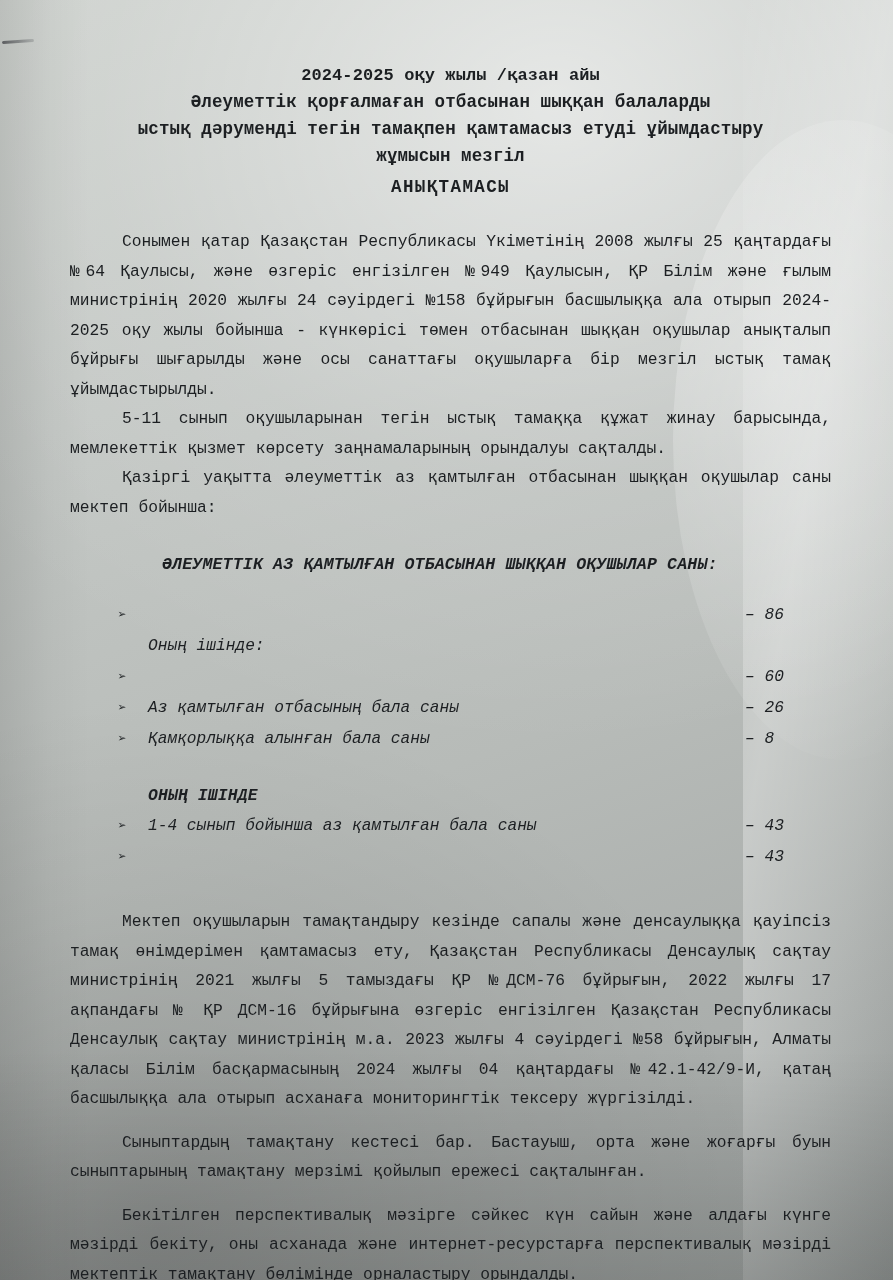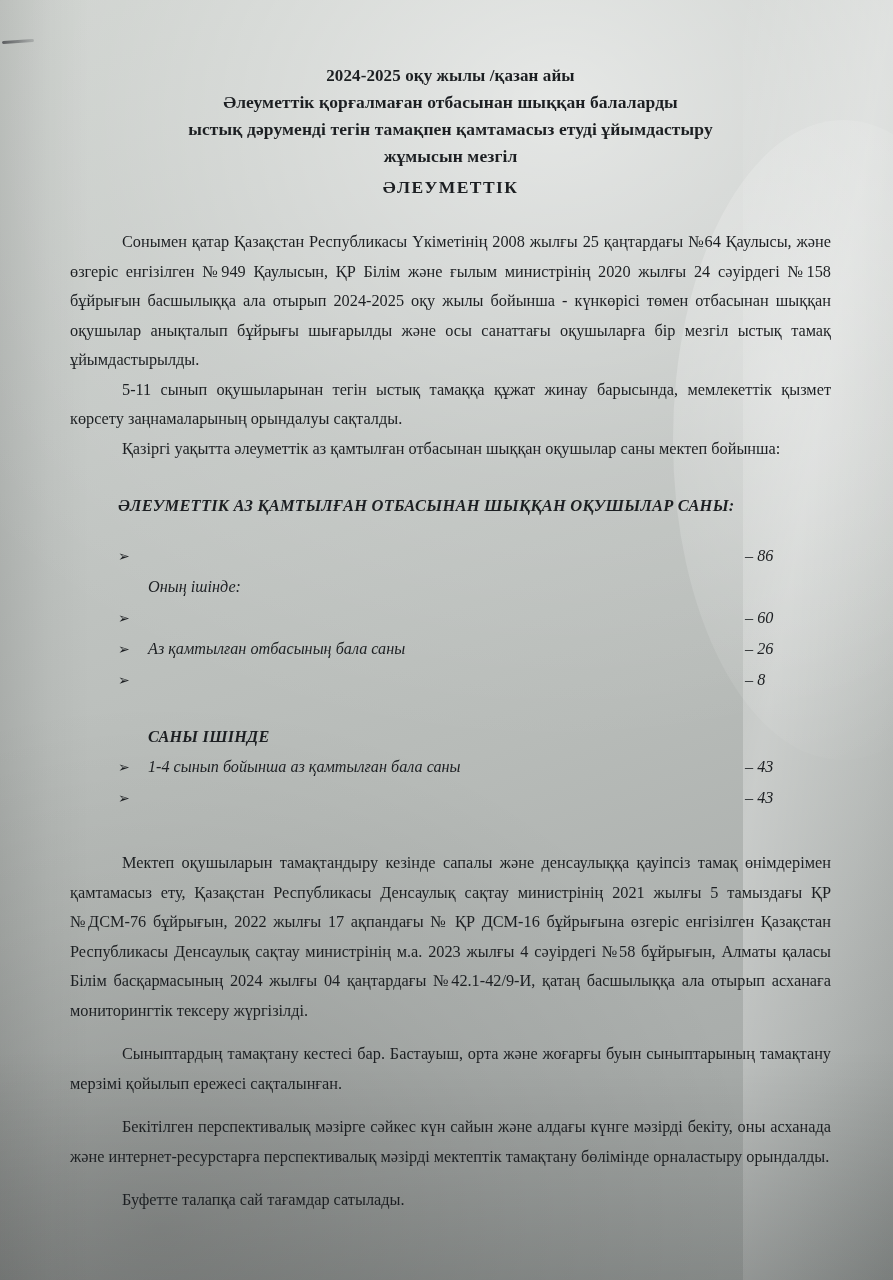--- a/index.html
+++ b/index.html
@@ -8,21 +8,21 @@
     padding: 0;
     background: #2b2b2b;
   }
 
   #page {
     position: relative;
     width: 893px;
     height: 1280px;
     overflow: hidden;
     background: #b9bdb9;
-    font-family: Liberation Serif, serif;
+    font-family: Liberation Mono, monospace;
     color: #1c1f22;
   }
 
   
   #paper-base {
     position: absolute;
     inset: 0;
     background:
       radial-gradient(120% 70% at 62% 8%, rgba(255,255,255,0.55) 0%, rgba(255,255,255,0.12) 42%, rgba(255,255,255,0) 72%),
       radial-gradient(90% 55% at 18% 96%, rgba(0,0,0,0.16) 0%, rgba(0,0,0,0.05) 45%, rgba(0,0,0,0) 75%),
@@ -129,20 +129,21 @@
   .list-section {
     margin-top: 30px;
     padding-left: 48px;
   }
   .list-heading {
     font-style: italic;
     font-weight: bold;
     font-size: 16.5px;
     letter-spacing: 0.2px;
     line-height: 26px;
+    margin-left: 44px;
   }
   .list-rows {
     margin-top: 22px;
   }
   .list-row {
     display: flex;
     align-items: baseline;
     font-style: italic;
     font-size: 16.2px;
     line-height: 31px;
@@ -196,21 +197,21 @@
   <div id="shadow-bottom"></div>
   <div id="pencil-mark"></div>
 
   <div id="content">
 
     <div class="title-block">
       <div class="title-line t1">2024-2025 оқу жылы /қазан айы</div>
       <div class="title-line t2">Әлеуметтік қорғалмаған отбасынан шыққан балаларды</div>
       <div class="title-line t3">ыстық дәрумендi тегін тамақпен қамтамасыз етуді ұйымдастыру</div>
       <div class="title-line t4">жұмысын мезгіл</div>
-      <div class="title-line t5">ӘЛЕУМЕТТІК</div>
+      <div class="title-line t5">АНЫҚТАМАСЫ</div>
     </div>
 
     <div class="paras-top">
       <p class="body-p">Сонымен қатар Қазақстан Республикасы Үкіметінің 2008 жылғы 25 қаңтардағы №64 Қаулысы, және өзгеріс енгізілген №949 Қаулысын, ҚР Білім және ғылым министрінің 2020 жылғы 24 сәуірдегі №158 бұйрығын басшылыққа ала отырып 2024-2025 оқу жылы бойынша - күнкөрісі төмен отбасынан шыққан оқушылар анықталып бұйрығы шығарылды және осы санаттағы оқушыларға бір мезгіл ыстық тамақ ұйымдастырылды.</p>
       <p class="body-p">5-11 сынып оқушыларынан тегін ыстық тамаққа құжат жинау барысында, мемлекеттік қызмет көрсету заңнамаларының орындалуы сақталды.</p>
       <p class="body-p">Қазіргі уақытта әлеуметтік аз қамтылған отбасынан шыққан оқушылар саны мектеп бойынша:</p>
     </div>
 
     <div class="list-section">
 
@@ -234,27 +235,28 @@
 
         <div class="list-row">
           <span class="bullet">➢</span>
           <span class="row-label">Аз қамтылған отбасының бала саны</span>
           <span class="row-spacer"></span>
           <span class="row-value">– 26</span>
         </div>
 
         <div class="list-row">
           <span class="bullet">➢</span>
+          <span class="row-label">Қамқорлыққа алынған бала саны</span>
           <span class="row-spacer"></span>
           <span class="row-value">– 8</span>
         </div>
 
       </div>
 
-      <div class="subsection-title">САНЫ ІШІНДЕ</div>
+      <div class="subsection-title">ОНЫҢ ІШІНДЕ</div>
 
       <div>
 
         <div class="list-row">
           <span class="bullet">➢</span>
           <span class="row-label">1-4 сынып бойынша аз қамтылған бала саны</span>
           <span class="row-spacer"></span>
           <span class="row-value">– 43</span>
         </div>
 

